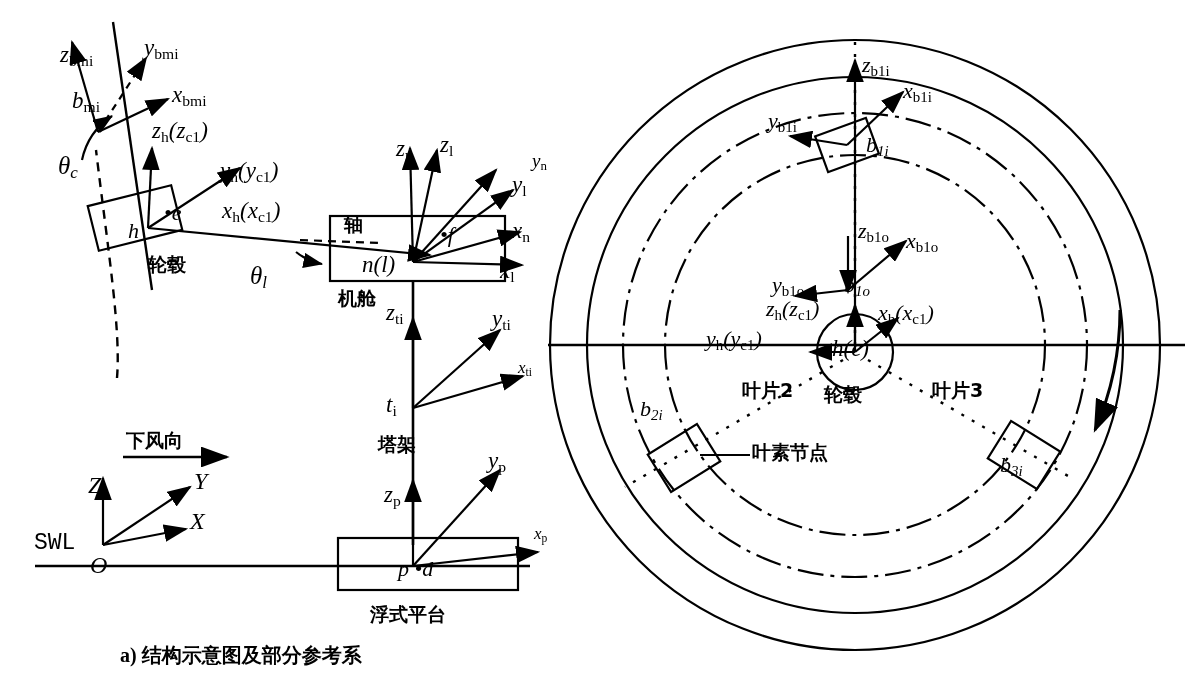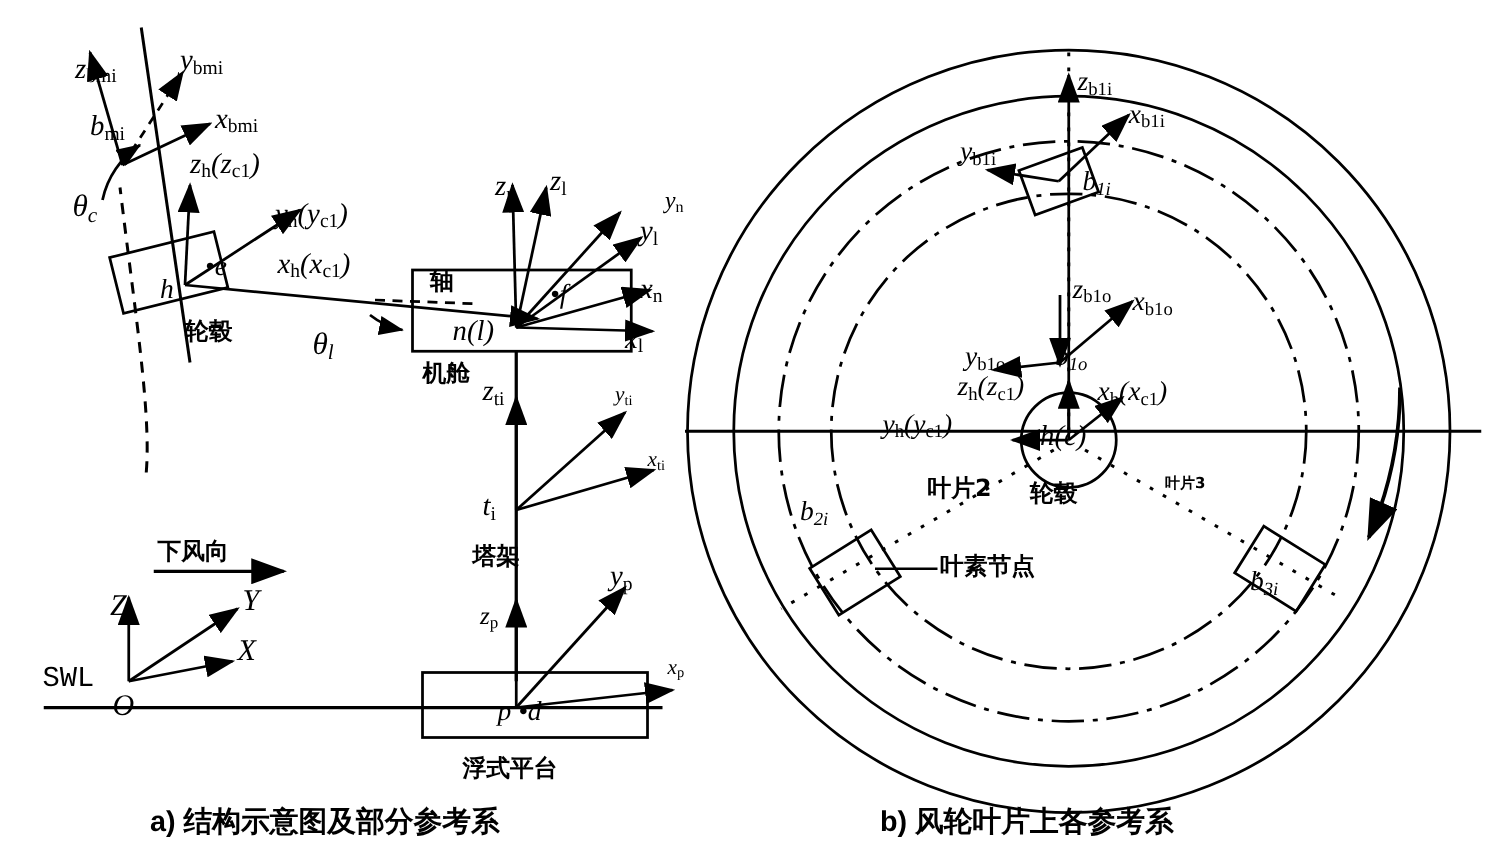--- a/index.html
+++ b/index.html
@@ -4,21 +4,21 @@
 <style>
   html,body{margin:0;padding:0;background:#ffffff;}
   body{width:1198px;height:692px;position:relative;font-family:"Liberation Serif",serif;color:#000;}
   #stage{position:absolute;left:0;top:0;width:1198px;height:588px;}
   svg{position:absolute;left:0;top:0;}
   .lbl{position:absolute;white-space:nowrap;font-family:"Liberation Serif",serif;}
   .it{font-style:italic;}
   .cjk{font-family:"DejaVu Sans",sans-serif;font-weight:bold;font-style:normal;}
   .sub{font-size:0.68em;vertical-align:-0.25em;font-style:normal;}
   .subi{font-size:0.68em;vertical-align:-0.25em;font-style:italic;}
-  .cap{position:absolute;font-family:Liberation Sans, sans-serif;font-weight:bold;font-size:23px;}
+  .cap{position:absolute;font-family:Liberation Serif, serif;font-weight:bold;font-size:20px;}
 </style>
 </head>
 <body>
 
 <div id="stage">
 
 <svg width="1198" height="692" viewBox="0 0 1198 692">
   <defs>
     <marker id="ah" markerWidth="11" markerHeight="8" refX="10" refY="4" orient="auto">
       <path d="M0,0 L11,4 L0,8 Z" fill="#000"></path>
@@ -137,26 +137,26 @@
 <div class="lbl it" style="left:440px;top:132px;font-size:23px;"><span>z</span><span class="sub">l</span></div>
 <div class="lbl it" style="left:508px;top:150px;font-size:19px;margin-left:24px;"><span>y</span><span class="sub">n</span></div>
 <div class="lbl it" style="left:512px;top:172px;font-size:23px;"><span>y</span><span class="sub">l</span></div>
 <div class="lbl it" style="left:512px;top:218px;font-size:23px;"><span>x</span><span class="sub">n</span></div>
 <div class="lbl it" style="left:500px;top:258px;font-size:23px;"><span>x</span><span class="sub">l</span></div>
 <div class="lbl it" style="left:362px;top:252px;font-size:23px;"><span>n(l)</span></div>
 <div class="lbl it" style="left:440px;top:222px;font-size:22px;">•<span>f</span></div>
 <div class="lbl cjk" style="left:338px;top:286px;font-size:19px;"><span>机舱</span></div>
 
 <div class="lbl it" style="left:386px;top:300px;font-size:23px;"><span>z</span><span class="sub">ti</span></div>
-<div class="lbl it" style="left:492px;top:306px;font-size:17px;"><span>y</span><span class="sub">ti</span></div>
+<div class="lbl it" style="left:492px;top:306px;font-size:23px;"><span>y</span><span class="sub">ti</span></div>
 <div class="lbl it" style="left:518px;top:358px;font-size:17px;"><span>x</span><span class="sub">ti</span></div>
 <div class="lbl it" style="left:386px;top:392px;font-size:23px;"><span>t</span><span class="sub">i</span></div>
 <div class="lbl cjk" style="left:378px;top:432px;font-size:19px;"><span>塔架</span></div>
 
-<div class="lbl it" style="left:384px;top:482px;font-size:20px;"><span>z</span><span class="sub">p</span></div>
+<div class="lbl it" style="left:384px;top:482px;font-size:23px;"><span>z</span><span class="sub">p</span></div>
 <div class="lbl it" style="left:488px;top:448px;font-size:23px;"><span>y</span><span class="sub">p</span></div>
 <div class="lbl it" style="left:534px;top:524px;font-size:17px;"><span>x</span><span class="sub">p</span></div>
 <div class="lbl it" style="left:398px;top:556px;font-size:22px;"><span>p</span> •<span>d</span></div>
 <div class="lbl cjk" style="left:370px;top:602px;font-size:19px;"><span>浮式平台</span></div>
 
 <div class="lbl cjk" style="left:126px;top:428px;font-size:19px;"><span>下风向</span></div>
 <div class="lbl it" style="left:88px;top:472px;font-size:24px;"><span>Z</span></div>
 <div class="lbl it" style="left:194px;top:468px;font-size:24px;"><span>Y</span></div>
 <div class="lbl it" style="left:190px;top:508px;font-size:24px;"><span>X</span></div>
 <div class="lbl it" style="left:90px;top:552px;font-size:24px;"><span>O</span></div>
@@ -172,21 +172,20 @@
 <div class="lbl it" style="left:772px;top:272px;font-size:22px;"><span>y</span><span class="sub">b1o</span></div>
 <div class="lbl it" style="left:844px;top:272px;font-size:22px;"><span>b</span><span class="subi">1o</span></div>
 
 <div class="lbl it" style="left:766px;top:296px;font-size:22px;"><span>z</span><span class="sub">h</span><span>(z</span><span class="sub">c1</span><span>)</span></div>
 <div class="lbl it" style="left:878px;top:300px;font-size:22px;"><span>x</span><span class="sub">h</span><span>(x</span><span class="sub">c1</span><span>)</span></div>
 <div class="lbl it" style="left:706px;top:326px;font-size:22px;"><span>y</span><span class="sub">h</span><span>(y</span><span class="sub">c1</span><span>)</span></div>
 <div class="lbl it" style="left:832px;top:336px;font-size:23px;"><span>h(c)</span></div>
 <div class="lbl cjk" style="left:824px;top:382px;font-size:19px;"><span>轮毂</span></div>
 
 <div class="lbl cjk" style="left:742px;top:378px;font-size:19px;"><span>叶片2</span></div>
-<div class="lbl cjk" style="left:932px;top:378px;font-size:12px;"><span>叶片3</span></div>
+<div class="lbl cjk" style="left:932px;top:378px;font-size:19px;"><span>叶片3</span></div>
 <div class="lbl it" style="left:640px;top:396px;font-size:22px;"><span>b</span><span class="subi">2i</span></div>
 <div class="lbl it" style="left:1000px;top:452px;font-size:22px;text-align:center;"><span>b</span><span class="subi">3i</span></div>
 <div class="lbl cjk" style="left:752px;top:440px;font-size:19px;text-align:center;"><span>叶素节点</span></div>
 
 <div class="cap" style="left:120px;top:642px;"><span>a) 结构示意图及部分参考系</span></div>
-<div class="cap" style="left:704px;top:642px;"><span>b) 风轮叶片上各参考系</span></div>
 
 </div>
 
 </body></html>

